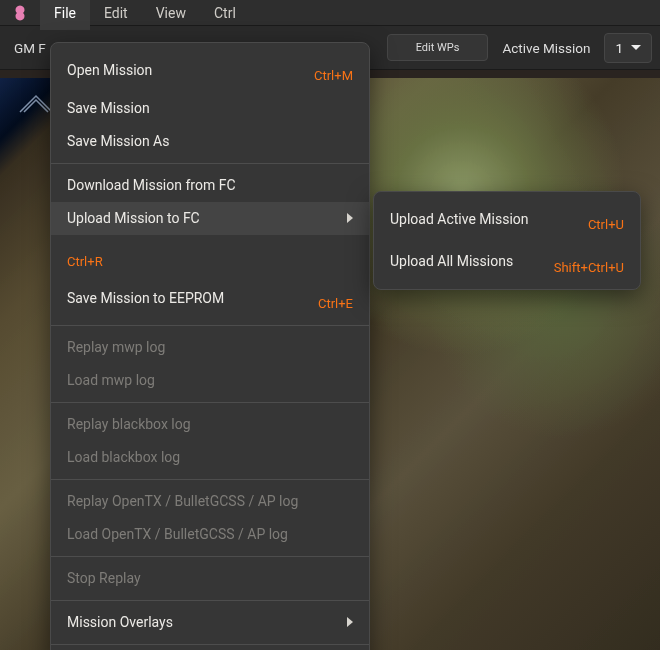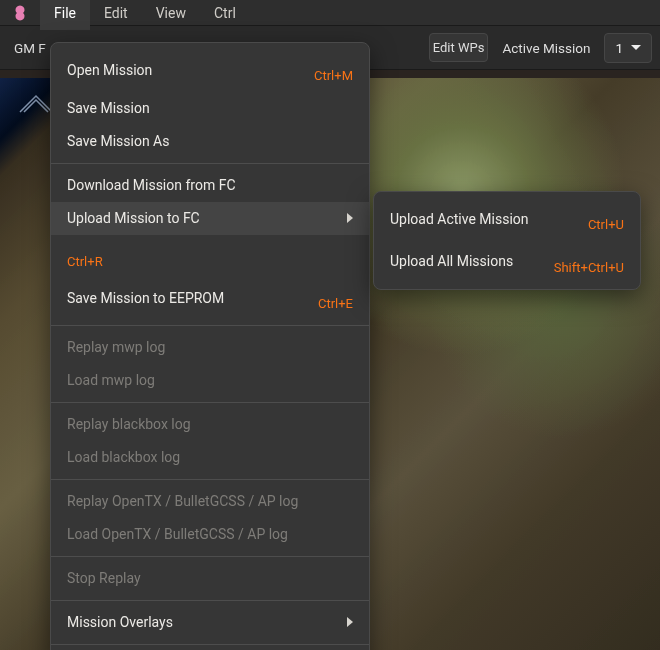--- a/index.html
+++ b/index.html
@@ -46,26 +46,26 @@
     .toolbar {
       display: flex;
       align-items: center;
       height: 44px;
       background: #2a2a2a;
       border-bottom: 1px solid #1a1a1a;
       padding: 0 8px;
       gap: 8px;
     }
     .toolbar-btn {
-      padding: 6px 3px;
+      padding: 6px 28px;
       background: #353535;
       border: 1px solid #464646;
       border-radius: 4px;
       color: #ddd;
-      font-size: 13px;
+      font-size: 11px;
     }
     .toolbar-text {
       color: #ddd;
       padding: 0 6px;
       font-size: 13.5px;
     }
     .dropdown-small {
       display: flex;
       align-items: center;
       gap: 8px;

